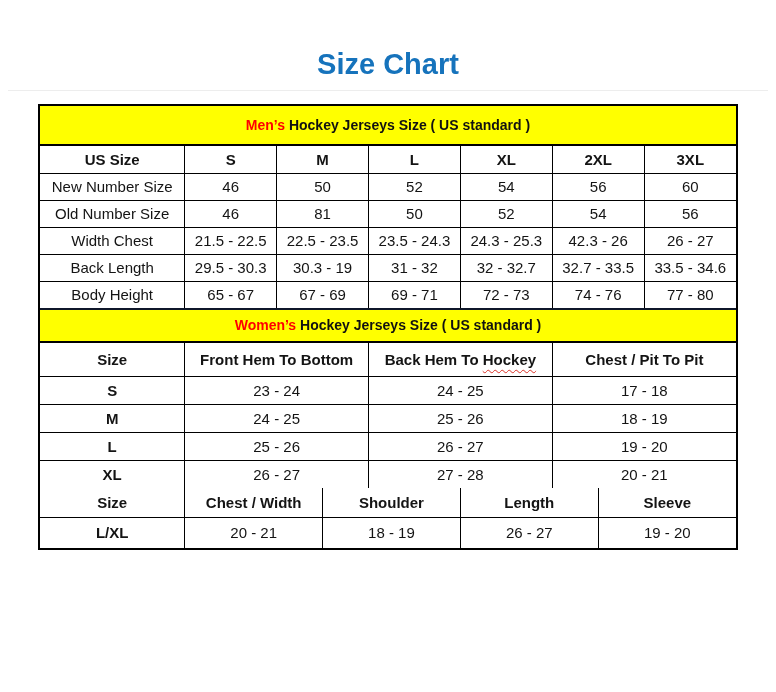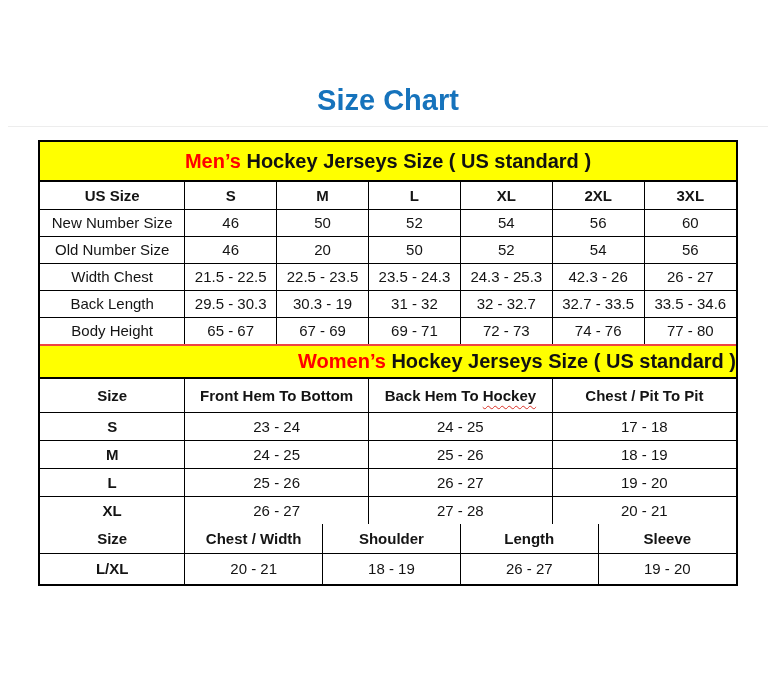--- a/index.html
+++ b/index.html
@@ -9,21 +9,21 @@
     width: 776px;
     height: 692px;
     font-family: "Liberation Sans", "DejaVu Sans", sans-serif;
     color: #141414;
     overflow: hidden;
   }
   .page { width: 776px; height: 692px; position: relative; }
 
   .page-title {
     margin: 0;
-    padding-top: 84px;
+    padding-top: 48px;
     text-align: center;
     font-size: 29px;
     font-weight: bold;
     color: #1673bc;
   }
   .title-rule {
     height: 0;
     border-top: 1px solid #ededed;
     margin: 9px 8px 0 8px;
   }
@@ -31,25 +31,25 @@
   .chart {
     margin: 13px 38px 0 38px;
     width: 696px;
     border: 2px solid #000;
   }
 
   .band {
     background: #ffff00;
     text-align: center;
     font-weight: bold;
-    font-size: 20px;
+    font-size: 14px;
     color: #111;
   }
   .band-men   { height: 38px; line-height: 38px; border-bottom: 2px solid #000; }
-  .band-women { height: 31px; line-height: 31px; border-top: 2px solid #ef4444; border-bottom: 2px solid #000; text-align: right; }
+  .band-women { height: 31px; line-height: 31px; border-top: 2px solid #0f172a; border-bottom: 2px solid #000; }
   .band-youth { height: 28px; line-height: 28px; border-top: 2px solid #000; border-bottom: 2px solid #000; }
   .band .hl { color: #ff0000; }
 
   table {
     width: 100%;
     border-collapse: collapse;
     table-layout: fixed;
   }
   th, td {
     border: 1px solid #000;
@@ -122,21 +122,21 @@
         <td>46</td>
         <td>50</td>
         <td>52</td>
         <td>54</td>
         <td>56</td>
         <td>60</td>
       </tr>
       <tr>
         <td>Old Number Size</td>
         <td>46</td>
-        <td>20</td>
+        <td>81</td>
         <td>50</td>
         <td>52</td>
         <td>54</td>
         <td>56</td>
       </tr>
       <tr>
         <td>Width Chest</td>
         <td>21.5 - 22.5</td>
         <td>22.5 - 23.5</td>
         <td>23.5 - 24.3</td>

